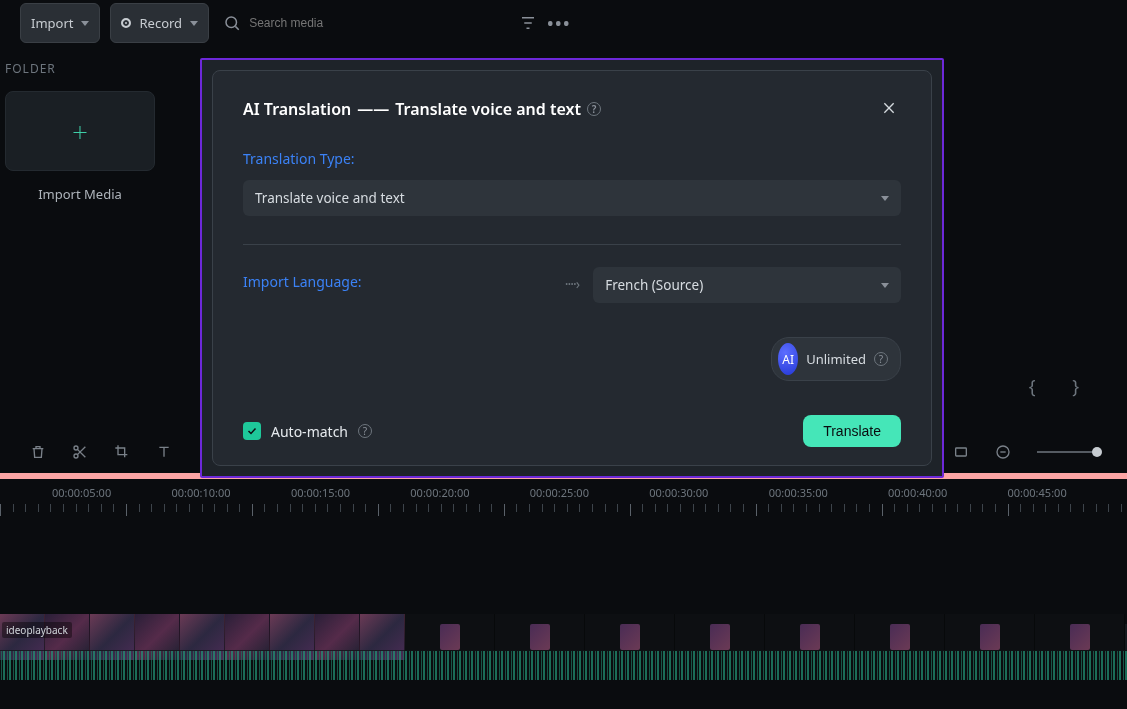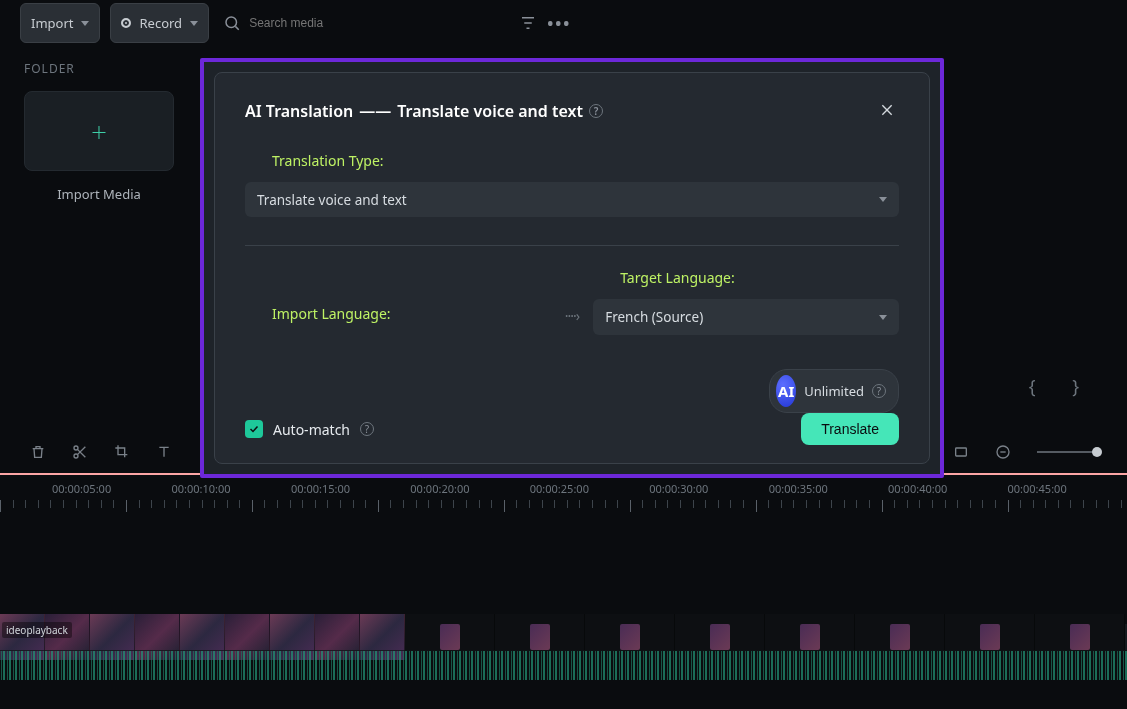--- a/index.html
+++ b/index.html
@@ -60,21 +60,21 @@
 }
 .toolbar-icon {
   width: 18px; height: 18px; color: #8a9099;
   flex-shrink: 0;
 }
 .triple-dots { letter-spacing: 2px; font-weight: bold; color: #8a9099; }
 
 
 .folder-area {
   position: absolute;
-  left: 24px; top: 60px;
+  left: 5px; top: 60px;
 }
 .folder-label {
   font-size: 12px;
   letter-spacing: 1px;
   color: #6d757d;
   margin-bottom: 14px;
 }
 .import-tile {
   width: 150px;
   height: 80px;
@@ -119,21 +119,21 @@
   width: 10px; height: 10px; border-radius: 50%;
   background: #c7ccd1;
   position: absolute; right: -5px; top: -4px;
 }
 
 
 .ruler {
   position: absolute;
   top: 473px; left: 0; width: 100%;
   height: 40px;
-  border-top: 2px solid #fca5a5;
+  border-top: 6px solid #fca5a5;
   padding-top: 6px;
 }
 .ruler-labels {
   display: flex;
   font-size: 11px;
   color: #6d757d;
   padding-left: 52px;
 }
 .ruler-labels span { width: 126px; }
 .ticks {
@@ -223,21 +223,21 @@
   color: #6d757d;
   font-size: 18px;
   letter-spacing: 16px;
 }
 
 
 .modal-border {
   position: absolute;
   left: 200px; top: 58px;
   width: 744px; height: 420px;
-  border: 4px solid #6d28d9;
+  border: 2px solid #6d28d9;
   background: #1e2329;
   border-radius: 2px;
 }
 .modal {
   position: absolute;
   inset: 10px;
   background: #242930;
   border: 1px solid #3a4149;
   border-radius: 8px;
   padding: 22px 30px 18px 30px;
@@ -258,24 +258,23 @@
   align-items: center;
   gap: 6px;
 }
 .close-x {
   color: #d4d9de;
   font-size: 18px;
   cursor: pointer;
   padding: 4px;
 }
 .field-label {
-  color: #bef264;
+  color: #3b82f6;
   font-size: 14px;
   margin-bottom: 12px;
-  margin-left: 27px;
 }
 .dropdown {
   height: 36px;
   background: #2e343b;
   border-radius: 6px;
   display: flex;
   align-items: center;
   justify-content: space-between;
   padding: 0 12px;
   font-size: 13.5px;
@@ -311,21 +310,21 @@
   padding: 5px 12px 5px 6px;
   display: inline-flex;
   align-items: center;
   gap: 8px;
   font-size: 13px;
   color: #d7dce1;
 }
 .ai-dot {
   width: 20px; height: 32px; border-radius: 50%;
   background: radial-gradient(circle at 35% 30%, #5c6dff, #2438d6);
-  color: #fff; font-size: 15px; font-weight: bold;
+  color: #fff; font-size: 12px; font-weight: normal;
   display: flex; align-items: center; justify-content: center;
 }
 .qmark {
   width: 14px; height: 14px; border: 1px solid #6d757d;
   border-radius: 50%;
   display: inline-flex; align-items: center; justify-content: center;
   font-size: 10px; color: #8a9099;
 }
 .modal-foot {
   margin-top: auto;
@@ -578,21 +577,20 @@
     </div>
 
     <div class="divider"></div>
 
     <div class="lang-row">
       <div class="lang-col">
         <div class="field-label">Import Language:</div>
       </div>
       <div class="arrow-between">····›</div>
       <div class="lang-col">
-        <div class="field-label">Target Language:</div>
         <div class="dropdown">
           <span>French (Source)</span>
           <span class="chev-down"></span>
         </div>
       </div>
     </div>
 
     <div class="badge-row">
       <div class="unlimited-badge">
         <span class="ai-dot">AI</span>

